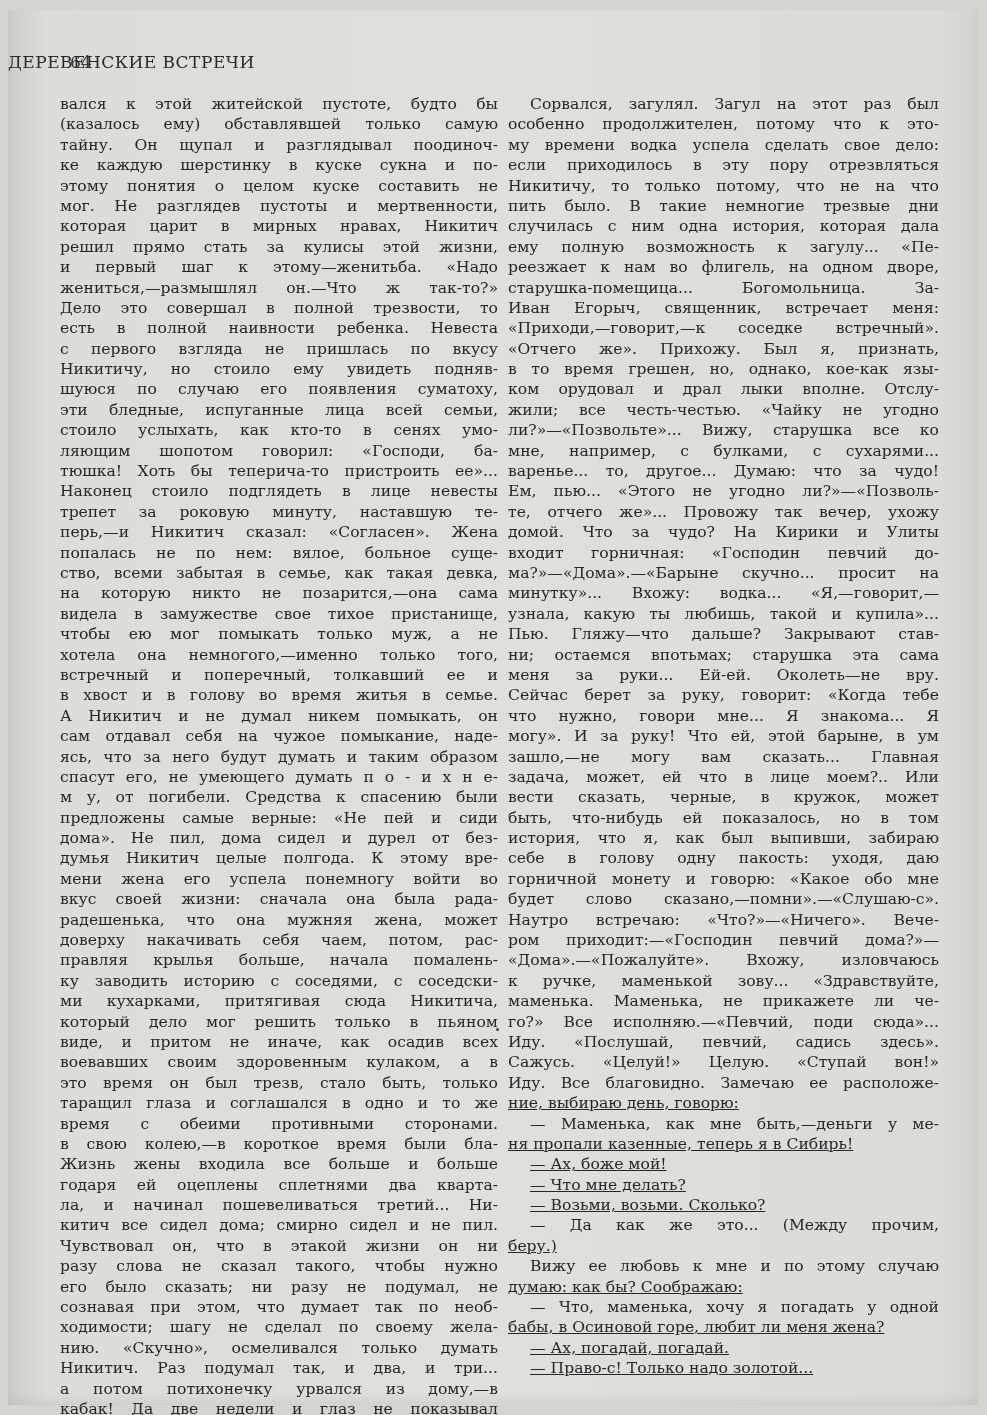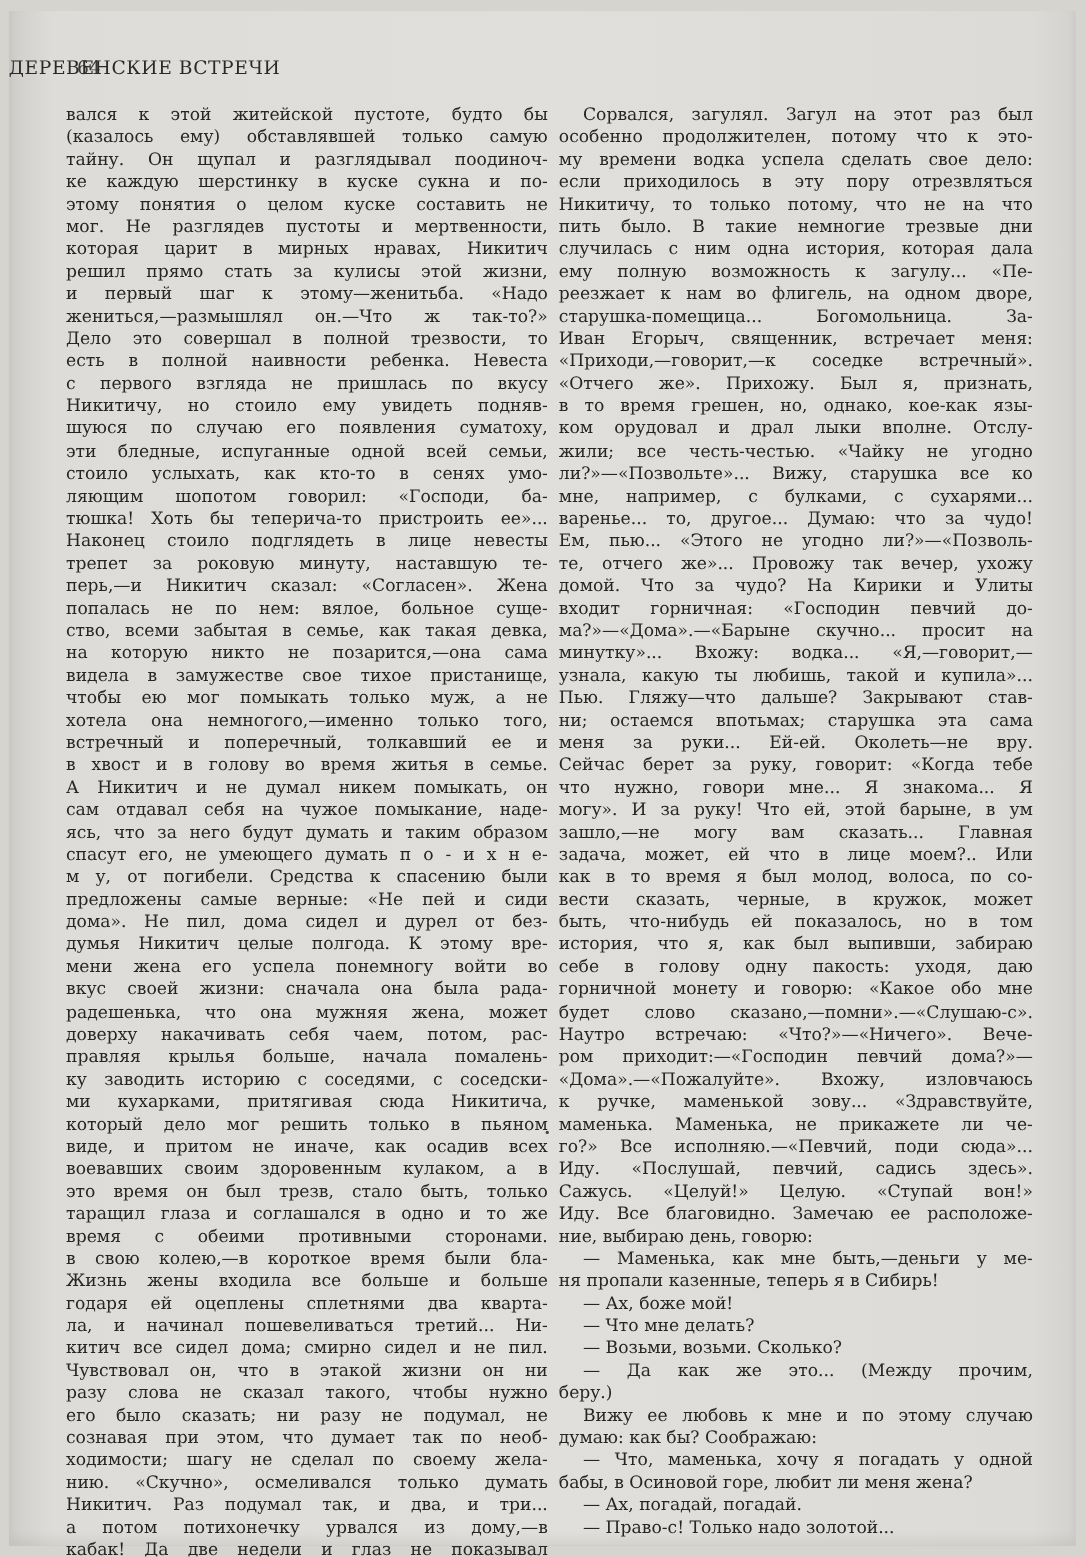--- a/index.html
+++ b/index.html
@@ -66,20 +66,21 @@
   .line {
     display: block;
     white-space: nowrap;
     text-align: justify;
     text-align-last: justify;
     height: 20.4px;
     overflow: visible;
   }
   .line.last {
     text-align-last: left;
+    text-decoration: underline;
   }
   .line.indent {
     padding-left: 22px;
   }
   .stray-mark {
     position: absolute;
     width: 3px;
     height: 3px;
     border-radius: 50%;
     background: #444;
@@ -103,21 +104,21 @@
       <span class="line">мог. Не разглядев пустоты и мертвенности,</span>
       <span class="line">которая царит в мирных нравах, Никитич</span>
       <span class="line">решил прямо стать за кулисы этой жизни,</span>
       <span class="line">и первый шаг к этому—женитьба. «Надо</span>
       <span class="line">жениться,—размышлял он.—Что ж так-то?»</span>
       <span class="line">Дело это совершал в полной трезвости, то</span>
       <span class="line">есть в полной наивности ребенка. Невеста</span>
       <span class="line">с первого взгляда не пришлась по вкусу</span>
       <span class="line">Никитичу, но стоило ему увидеть подняв-</span>
       <span class="line">шуюся по случаю его появления суматоху,</span>
-      <span class="line">эти бледные, испуганные одной всей семьи,</span>
+      <span class="line">эти бледные, испуганные лица всей семьи,</span>
       <span class="line">стоило услыхать, как кто-то в сенях умо-</span>
       <span class="line">ляющим шопотом говорил: «Господи, ба-</span>
       <span class="line">тюшка! Хоть бы теперича-то пристроить ее»...</span>
       <span class="line">Наконец стоило подглядеть в лице невесты</span>
       <span class="line">трепет за роковую минуту, наставшую те-</span>
       <span class="line">перь,—и Никитич сказал: «Согласен». Жена</span>
       <span class="line">попалась не по нем: вялое, больное суще-</span>
       <span class="line">ство, всеми забытая в семье, как такая девка,</span>
       <span class="line">на которую никто не позарится,—она сама</span>
       <span class="line">видела в замужестве свое тихое пристанище,</span>
@@ -189,21 +190,20 @@
       <span class="line">минутку»... Вхожу: водка... «Я,—говорит,—</span>
       <span class="line">узнала, какую ты любишь, такой и купила»...</span>
       <span class="line">Пью. Гляжу—что дальше? Закрывают став-</span>
       <span class="line">ни; остаемся впотьмах; старушка эта сама</span>
       <span class="line">меня за руки... Ей-ей. Околеть—не вру.</span>
       <span class="line">Сейчас берет за руку, говорит: «Когда тебе</span>
       <span class="line">что нужно, говори мне... Я знакома... Я</span>
       <span class="line">могу». И за руку! Что ей, этой барыне, в ум</span>
       <span class="line">зашло,—не могу вам сказать... Главная</span>
       <span class="line">задача, может, ей что в лице моем?.. Или</span>
-      <span class="line">как в то время я был молод, волоса, по со-</span>
       <span class="line">вести сказать, черные, в кружок, может</span>
       <span class="line">быть, что-нибудь ей показалось, но в том</span>
       <span class="line">история, что я, как был выпивши, забираю</span>
       <span class="line">себе в голову одну пакость: уходя, даю</span>
       <span class="line">горничной монету и говорю: «Какое обо мне</span>
       <span class="line">будет слово сказано,—помни».—«Слушаю-с».</span>
       <span class="line">Наутро встречаю: «Что?»—«Ничего». Вече-</span>
       <span class="line">ром приходит:—«Господин певчий дома?»—</span>
       <span class="line">«Дома».—«Пожалуйте». Вхожу, изловчаюсь</span>
       <span class="line">к ручке, маменькой зову... «Здравствуйте,</span>

